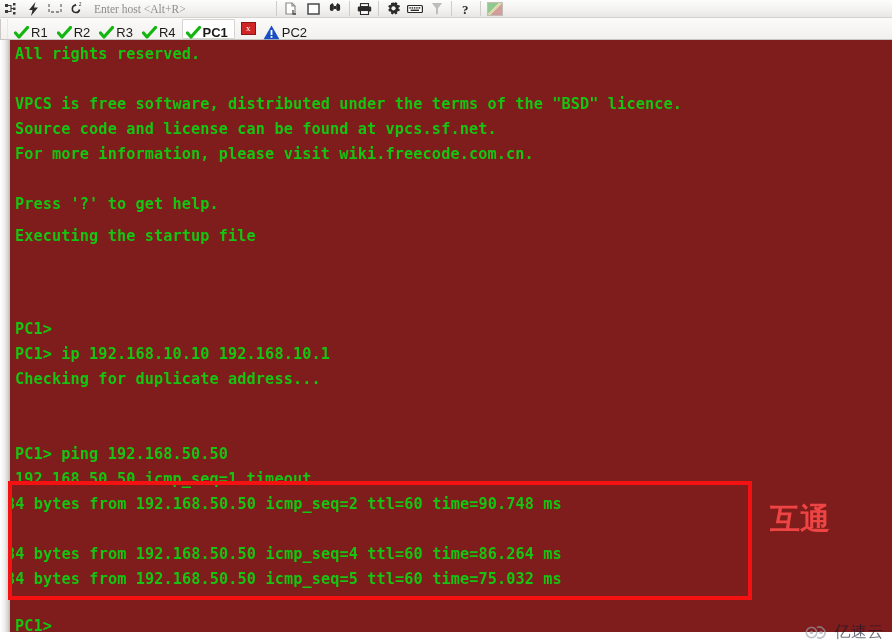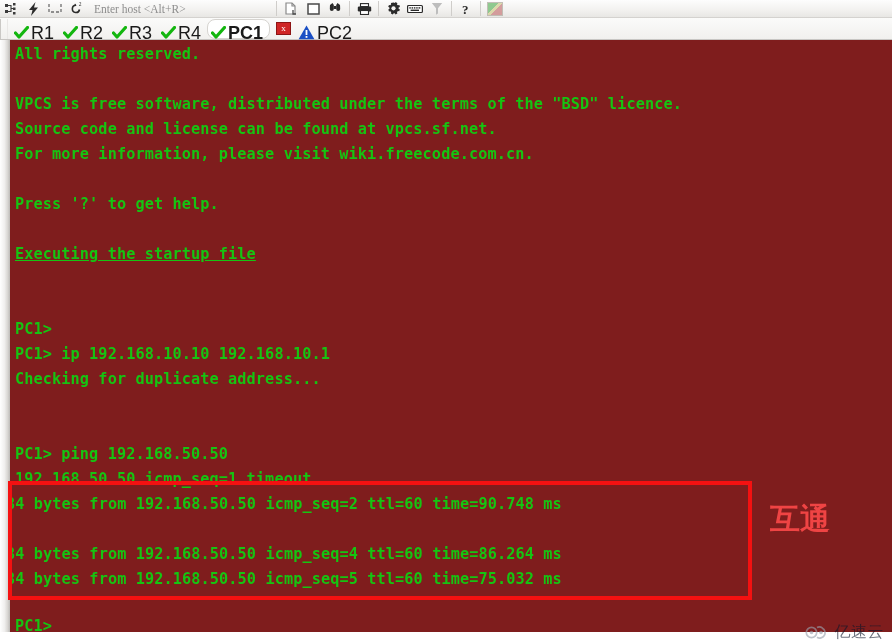--- a/index.html
+++ b/index.html
@@ -90,31 +90,31 @@
     border-left: 1px solid #cac8c5;
     border-right: 1px solid #e9e8e6;
     margin-right: 3px;
     flex: 0 0 auto;
   }
   .dev {
     display: flex;
     align-items: center;
     gap: 2px;
     padding: 9px 6px 1px 3px;
-    font-size: 18px;
+    font-size: 13px;
     color: #1a1a1a;
     flex: 0 0 auto;
     height: 20px;
     box-sizing: border-box;
   }
   .dev.active {
     font-weight: bold;
     background: #ffffff;
     border: 1px solid #d6d4d0;
-    border-radius: 8px;
+    border-radius: 1px;
   }
   .dev .lbl { line-height: 1; }
   .check {
     width: 15px; height: 14px;
     flex: 0 0 auto;
     display: block;
   }
   .badge-x {
     width: 15px; height: 13px;
     background: #cf2525;
@@ -392,21 +392,21 @@
 
 <div class="term-wrap">
   <div class="term-gutter"></div>
 
   <div class="term" id="terminal-output">
       <div class="line" style="top: 6px;">All rights reserved.</div>
       <div class="line" style="top: 56px;">VPCS is free software, distributed under the terms of the "BSD" licence.</div>
       <div class="line" style="top: 81px;">Source code and license can be found at vpcs.sf.net.</div>
       <div class="line" style="top: 156px;">Press '?' to get help.</div>
       <div class="line" style="top: 106px;">For more information, please visit wiki.freecode.com.cn.</div>
-      <div class="line" style="top: 206px; text-decoration: underline;">Executing the startup file</div>
+      <div class="line" style="top: 188px;">Executing the startup file</div>
       <div class="line" style="top: 281px;">PC1&gt;</div>
       <div class="line" style="top: 306px;">PC1&gt; ip 192.168.10.10 192.168.10.1</div>
       <div class="line" style="top: 331px;">Checking for duplicate address...</div>
       <div class="line" style="top: 406px;">PC1&gt; ping 192.168.50.50</div>
       <div class="line" style="top: 431px;">192.168.50.50 icmp_seq=1 timeout</div>
       <div class="line clip" style="top: 456px;">84 bytes from 192.168.50.50 icmp_seq=2 ttl=60 time=90.748 ms</div>
       <div class="line clip" style="top: 506px;">84 bytes from 192.168.50.50 icmp_seq=4 ttl=60 time=86.264 ms</div>
       <div class="line clip" style="top: 531px;">84 bytes from 192.168.50.50 icmp_seq=5 ttl=60 time=75.032 ms</div>
       <div class="line" style="top: 578px;">PC1&gt;</div>
     </div>

